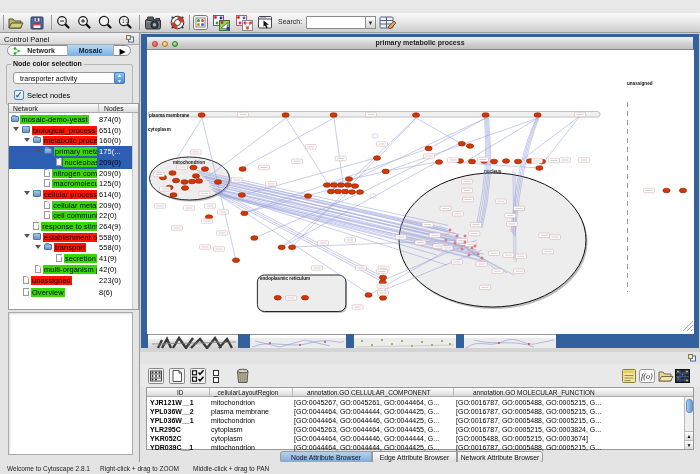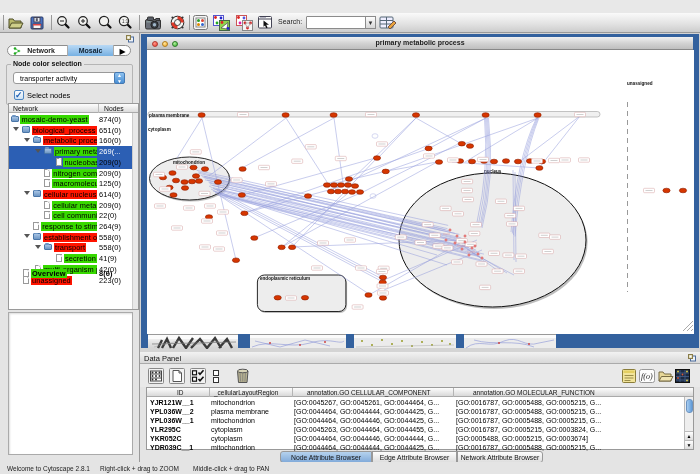--- a/index.html
+++ b/index.html
@@ -192,20 +192,21 @@
   <div id="search-drop">▼</div>
   <svg width="20" height="20" style="position:absolute;left:379px;top:1px;">
     <rect x="1" y="3" width="13" height="11" rx="1" fill="#eef" stroke="#567"></rect>
         <line x1="1" y1="6.5" x2="14" y2="6.5" stroke="#567"></line>
         <line x1="1" y1="10" x2="14" y2="10" stroke="#567"></line>
         <line x1="7.5" y1="3" x2="7.5" y2="14" stroke="#567"></line>
         <path d="M9 13 L15 7 L17 9 L11 15 Z" fill="#e8a33d" stroke="#754"></path>
   </svg>
   </div>
   <div class="abs" id="cpanel">
+    <div class="phead">Control Panel</div>
     <div class="floatico" style="left:126px; top:2px;"></div>
     <div class="abs" id="cp-tabs"></div>
     <div class="abs" id="tab-holder" style="left:7px; top:12px; width:124px; height:11px; font-size:7px; border-radius:6px; overflow:hidden;">
       <div id="tab-network"><svg width="8" height="8" style="position:absolute;left:6px;top:1.5px;">
             <circle cx="2" cy="1.5" r="1.3" fill="#2a2"></circle>
             <circle cx="2" cy="6.5" r="1.3" fill="#2a2"></circle>
             <circle cx="6" cy="4" r="1.3" fill="#6c6"></circle>
             <path d="M2 1.5 L6 4 L2 6.5" stroke="#2a2" stroke-width="0.7" fill="none"></path>
           </svg><span style="margin-left:8px;">Network</span></div>
         <div id="tab-mosaic">Mosaic</div>
@@ -238,41 +239,41 @@
         <div class="trow" style="top:31.4px;">
             <div class="arr" style="left:15.4px;"></div>
             <div class="fold" style="left:24.3px;"></div>
             <span class="lbl r" style="left:34px; width:54px;">metabolic process</span>
             <span class="cnt">160(0)</span>
           </div>
         <div class="trow sel" style="top:42.1px;">
             <div class="arr" style="left:26.4px;"></div>
             <div class="fold" style="left:35.4px;"></div>
             <span class="lbl g" style="left:45px; width:43px;">primary metabo</span>
-            <span class="cnt">269(...</span>
+            <span class="cnt">175(...</span>
           </div>
         <div class="trow" style="top:52.8px;">
             <div class="file" style="left:46.5px;"></div>
             <span class="lbl g" style="left:54.4px; width:34px;">nucleobase-</span>
             <span class="cnt">209(0)</span>
           </div>
         <div class="trow" style="top:63.5px;">
             <div class="file" style="left:35.4px;"></div>
             <span class="lbl g" style="left:43.3px; width:45px;">nitrogen compo</span>
             <span class="cnt">209(0)</span>
           </div>
         <div class="trow" style="top:74.2px;">
             <div class="file" style="left:35.4px;"></div>
             <span class="lbl g" style="left:43.3px; width:45px;">macromolecule</span>
             <span class="cnt">125(0)</span>
           </div>
         <div class="trow" style="top:84.9px;">
             <div class="arr" style="left:15.4px;"></div>
             <div class="fold" style="left:24.3px;"></div>
-            <span class="lbl r" style="left:34px; width:54px;">cellular nucleus</span>
+            <span class="lbl r" style="left:34px; width:54px;">cellular process</span>
             <span class="cnt">614(0)</span>
           </div>
         <div class="trow" style="top:95.6px;">
             <div class="file" style="left:35.4px;"></div>
             <span class="lbl g" style="left:43.3px; width:45px;">cellular metabo</span>
             <span class="cnt">209(0)</span>
           </div>
         <div class="trow" style="top:106.3px;">
             <div class="file" style="left:35.4px;"></div>
             <span class="lbl g" style="left:43.3px; width:45px;">cell communicat</span>
@@ -303,21 +304,21 @@
         <div class="trow" style="top:159.8px;">
             <div class="file" style="left:26px;"></div>
             <span class="lbl g" style="left:34px; width:54px;">multi-organism pro</span>
             <span class="cnt">42(0)</span>
           </div>
         <div class="trow" style="top:170.5px;">
             <div class="file" style="left:14px;"></div>
             <span class="lbl r" style="left:22px;">unassigned</span>
             <span class="cnt">223(0)</span>
           </div>
-        <div class="trow" style="top:164px;font-weight:bold;">
+        <div class="trow" style="top:183px;">
             <div class="file" style="left:14px;"></div>
             <span class="lbl g" style="left:22px;">Overview</span>
             <span class="cnt">8(6)</span>
           </div>
       </div>
       <div id="treescroll"></div>
     </div>
     <div class="abs" id="birdseye"></div>
   </div>
   <div class="abs" id="desktop">
@@ -660,21 +661,20 @@
 
       <g stroke="#aaa" stroke-width="1">
             <line x1="536" y1="281" x2="546" y2="271"></line>
             <line x1="540" y1="281" x2="546" y2="275"></line>
             <line x1="544" y1="281" x2="546" y2="279"></line>
           </g>
     </svg>
     </div>
   </div>
   <div class="abs" id="dpanel">
-    <div class="phead">Data Panel</div>
     <div class="floatico" style="left:548px; top:2px;"></div>
     <div id="dp-toolbar">
       <svg width="560" height="23" style="position:absolute;left:0;top:0;">
 
         <g transform="translate(8,4)">
             <rect x="0.5" y="0.5" width="15" height="15" rx="1" fill="#f2f2f2" stroke="#888"></rect>
             <rect x="2.5" y="3" width="11" height="10" fill="#fff" stroke="#444"></rect>
             <g stroke="#444">
               <line x1="2.5" y1="6" x2="13.5" y2="6"></line>
               <line x1="2.5" y1="10" x2="13.5" y2="10"></line>

